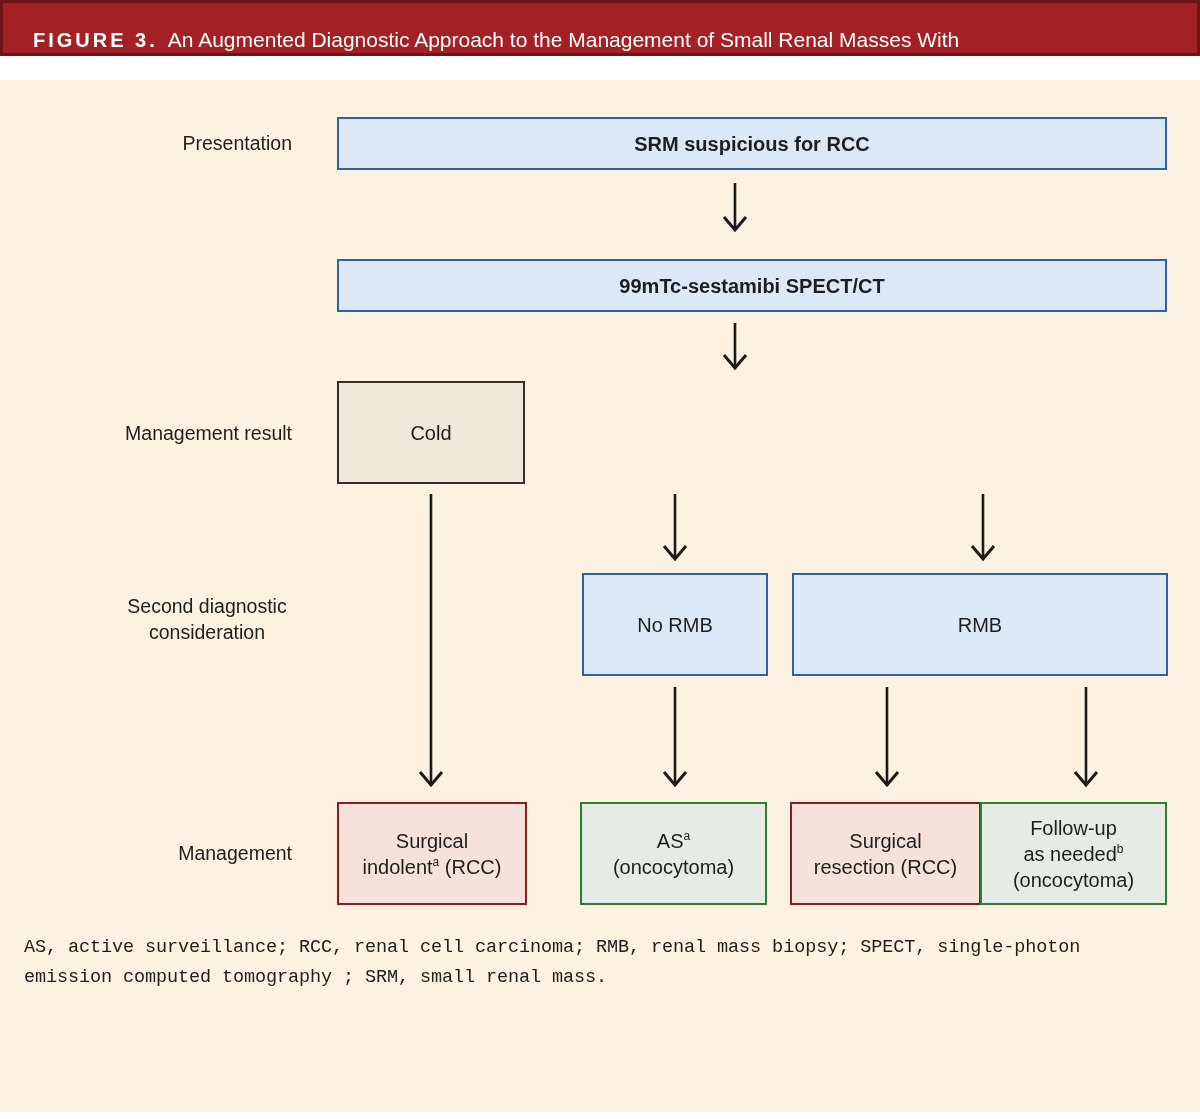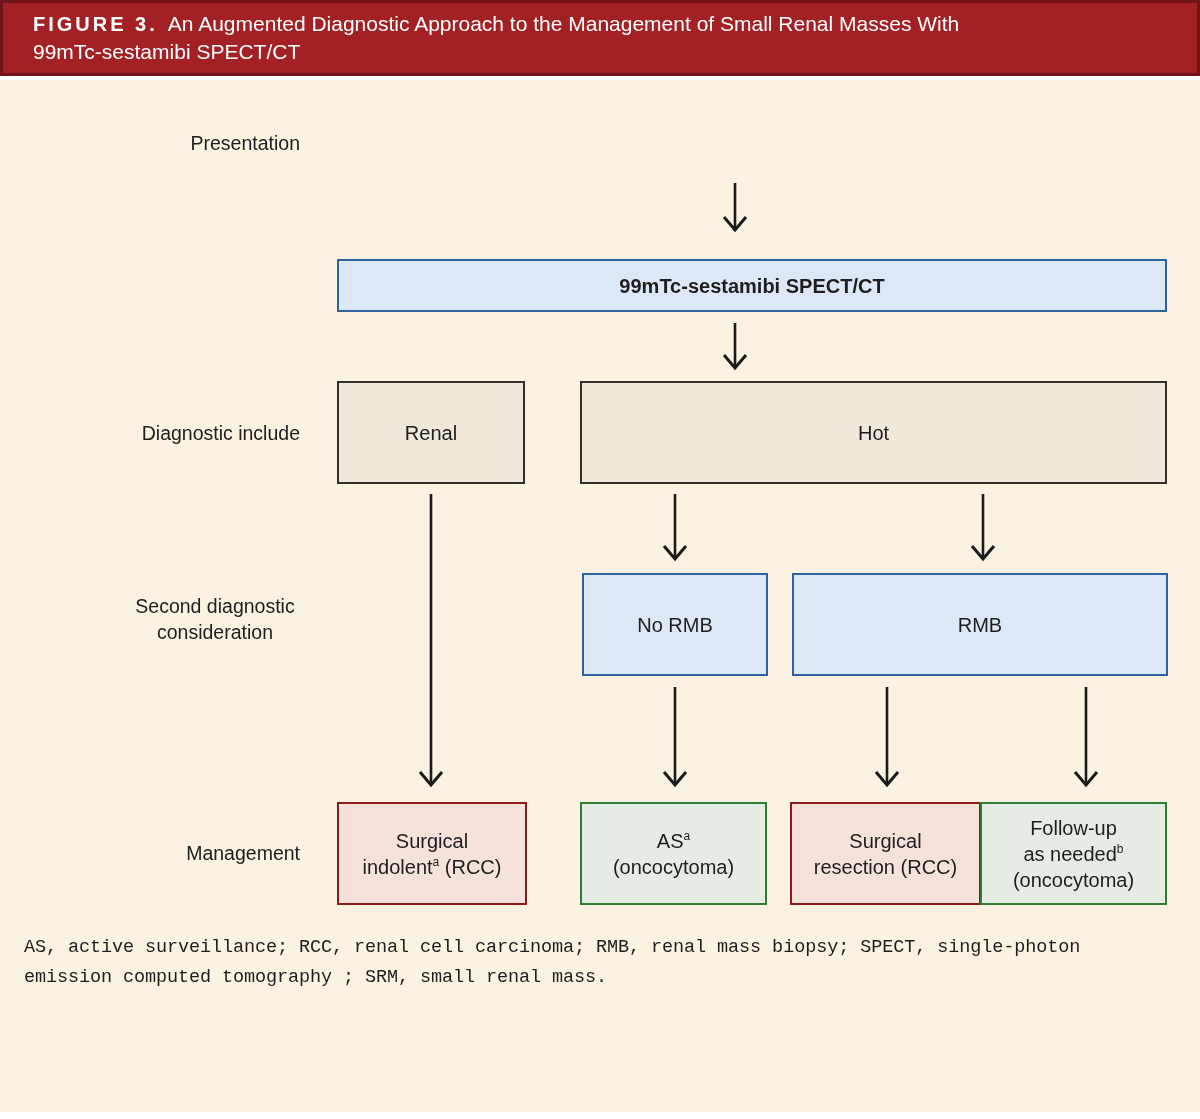--- a/index.html
+++ b/index.html
@@ -5,41 +5,40 @@
   html,body{margin:0;padding:0;background:#ffffff;}
   .figure{
     position:relative;
     width:1200px;height:1119px;
     font-family:"Liberation Sans",sans-serif;
     background:#ffffff;
     overflow:hidden;
   }
   
   .header{
-    position:absolute;left:0;top:0;width:1200px;height:76px;
+    position:absolute;left:0;top:0;width:1200px;height:56px;
     box-sizing:border-box;
     background:var(--c-header_bg,#A32025);
     border:3px solid var(--c-header_border,#701418);
     color:var(--c-header_text,#ffffff);
-    padding:7px 20px 0 30px;
+    padding:23px 20px 0 30px;
   }
   .title-line{line-height:28px;font-size:21px;white-space:nowrap;}
   .fig-label{font-weight:bold;letter-spacing:3px;font-size:20px;margin-right:10px;}
   .title-line2{line-height:27px;font-size:21px;}
   
   .canvas{
     position:absolute;left:0;top:80px;width:1200px;height:1032px;
     background:var(--c-canvas_bg,#FBF2E1);
   }
   .row-label{
     position:absolute;left:0;width:292px;
     text-align:right;
     font-size:19.5px;line-height:26px;
     color:var(--c-text,#1E1E1E);
-    padding-left:8px;
   }
   .row-label.two-line{text-align:center;left:112px;width:190px;}
   .box{
     position:absolute;box-sizing:border-box;
     display:flex;flex-direction:column;align-items:center;justify-content:center;
     font-size:20px;line-height:26px;text-align:center;
     color:var(--c-text,#1E1E1E);
   }
   .box.blue{background:var(--c-blue_fill,#DCE8F5);border:2px solid var(--c-blue_border,#2F639E);}
   .box.neutral{background:var(--c-neutral_fill,#EFE8DB);border:2px solid var(--c-neutral_border,#33302A);}
@@ -70,42 +69,42 @@
   <div class="header">
     <div class="title-line">
       <span class="fig-label">FIGURE 3.</span><span class="title-text">An Augmented Diagnostic Approach to the Management of Small Renal Masses With</span>
     </div>
     <div class="title-line2">99mTc-sestamibi SPECT/CT</div>
   </div>
 
   <div class="canvas">
 
     <div class="row-label" style="top:50px">Presentation</div>
-    <div class="row-label" style="top:340px">Diagnostic include</div>
+    <div class="row-label" style="top:340px">Management result</div>
     <div class="row-label two-line" style="top:513px">
       <div>Second diagnostic</div>
       <div>consideration</div>
     </div>
     <div class="row-label" style="top:760px">Management</div>
 
+    <div class="box blue bold" style="left:337px;top:37px;width:830px;height:53px">SRM suspicious for RCC</div>
 
     <svg class="arrow" style="left:721px;top:103px" width="28" height="50">
       <line x1="14" y1="0" x2="14" y2="46"></line>
         <polyline points="3,34 14,47 25,34"></polyline>
     </svg>
 
     <div class="box blue bold" style="left:337px;top:179px;width:830px;height:53px">99mTc-sestamibi SPECT/CT</div>
 
     <svg class="arrow" style="left:721px;top:243px" width="28" height="48">
       <line x1="14" y1="0" x2="14" y2="44"></line>
         <polyline points="3,32 14,45 25,32"></polyline>
     </svg>
 
-    <div class="box neutral" style="left:337px;top:301px;width:188px;height:103px">Renal</div>
-    <div class="box neutral" style="left:580px;top:301px;width:587px;height:103px">Hot</div>
+    <div class="box neutral" style="left:337px;top:301px;width:188px;height:103px">Cold</div>
 
     <svg class="arrow" style="left:417px;top:414px" width="28" height="294">
       <line x1="14" y1="0" x2="14" y2="290"></line>
         <polyline points="3,278 14,291 25,278"></polyline>
     </svg>
     <svg class="arrow" style="left:661px;top:414px" width="28" height="68">
       <line x1="14" y1="0" x2="14" y2="64"></line>
         <polyline points="3,52 14,65 25,52"></polyline>
     </svg>
     <svg class="arrow" style="left:969px;top:414px" width="28" height="68">

